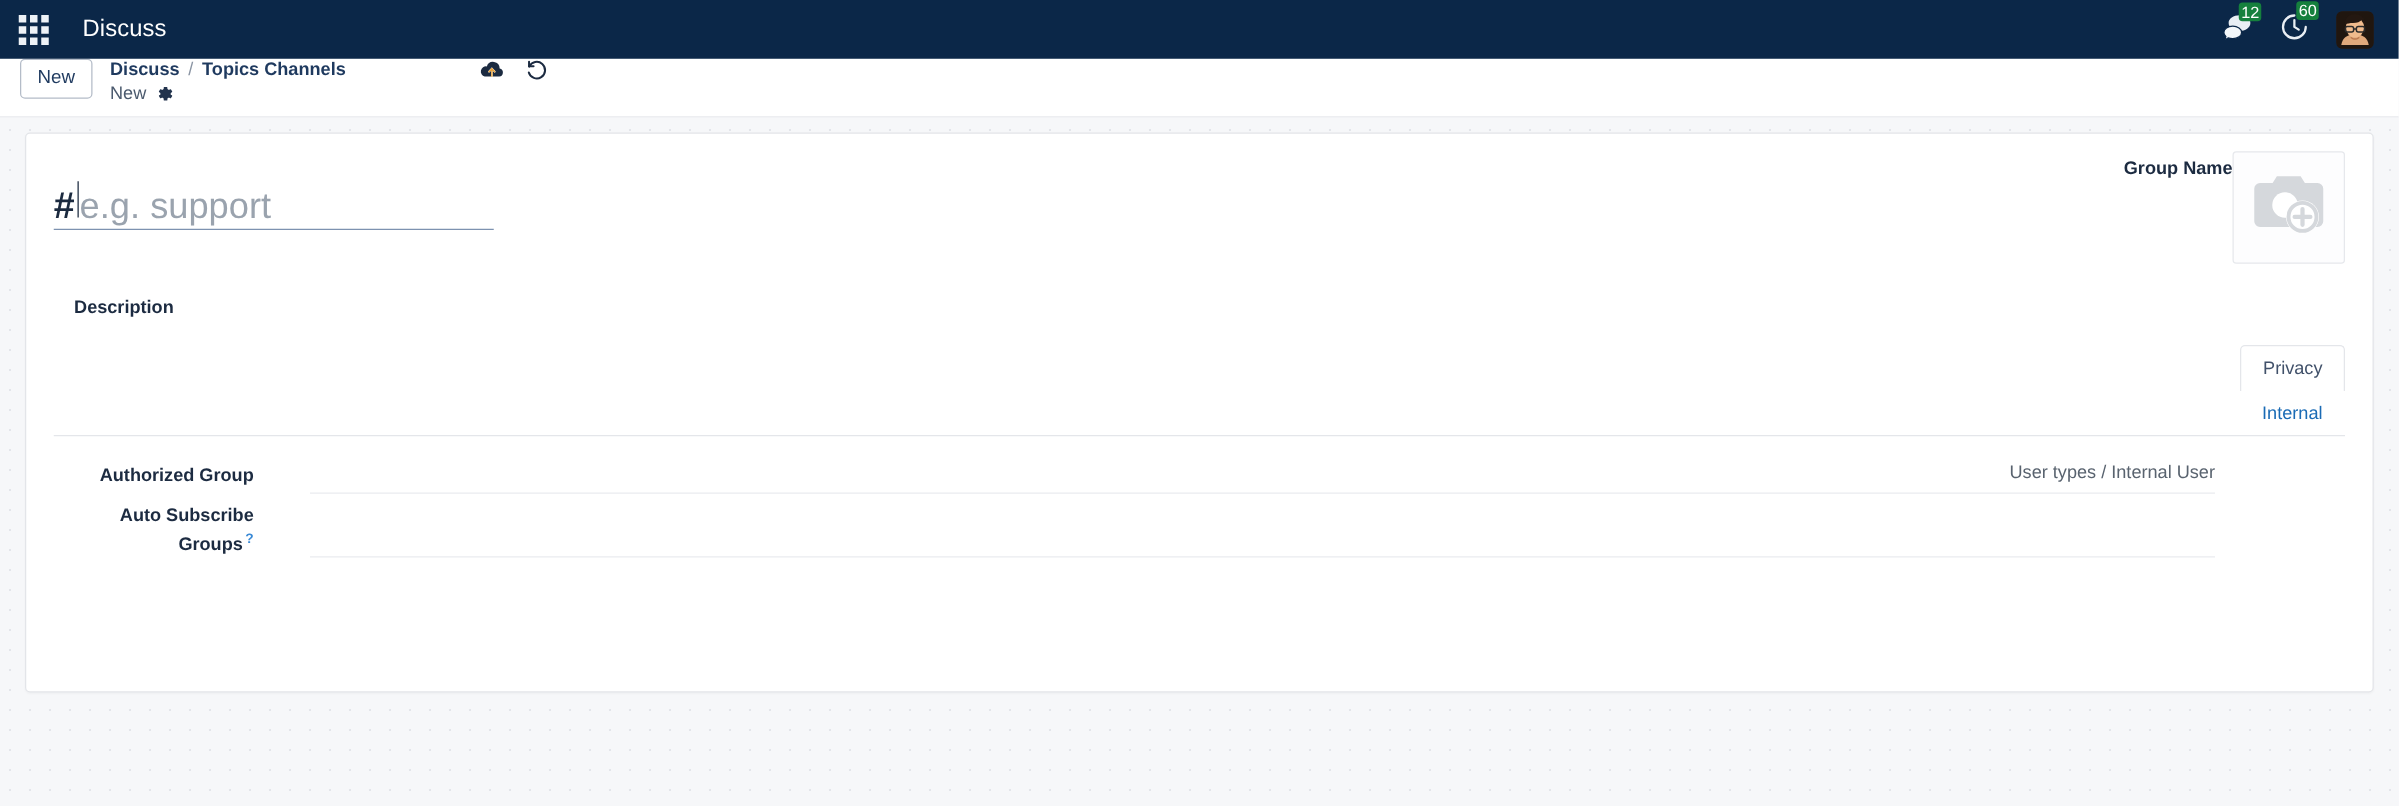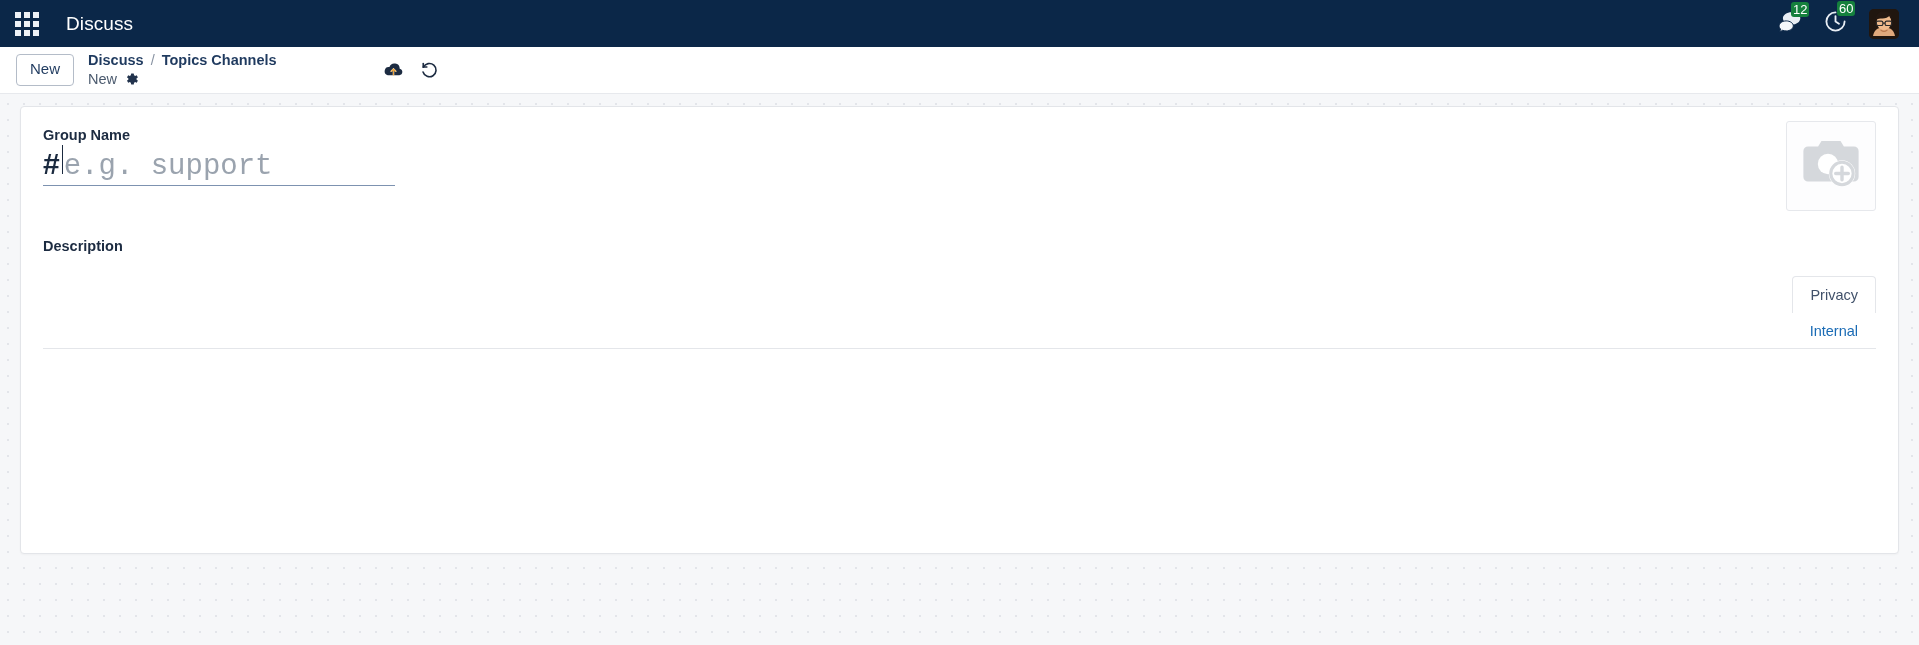--- a/index.html
+++ b/index.html
@@ -85,21 +85,21 @@
     background: #2b1d15;
     display: block;
   }
 
   
   .control-panel {
     height: 47px;
     background: #ffffff;
     border-bottom: 1px solid #e7e9ed;
     display: flex;
-    align-items: center;
+    align-items: flex-start;
     padding: 0 16px;
     position: relative;
     z-index: 4;
   }
   .btn-new {
     border: 1px solid #b4bcc8;
     border-radius: 4px;
     background: #ffffff;
     color: #1f3a5f;
     font-size: 15px;
@@ -125,20 +125,21 @@
     display: flex;
     align-items: center;
     gap: 16px;
     margin-left: 106px;
   }
   .cp-actions .act { cursor: pointer; display:inline-flex; }
 
   
   .sheet-area {
     padding: 12px 20px 0 20px;
+    text-align: right;
   }
   .sheet {
     background: #ffffff;
     border: 1px solid #e3e5e9;
     border-radius: 4px;
     padding: 20px 22px 24px 22px;
     position: relative;
     height: 448px;
     box-shadow: 0 1px 2px rgba(0,0,0,.03);
   }
@@ -172,21 +173,20 @@
     background: #1b2a3f;
     margin-right: 1px;
     animation: blink 1.1s step-end infinite;
   }
   @keyframes blink { 50% { opacity: 0; } }
   .name-placeholder {
     font-size: 29px;
     color: #9aa3ae;
     line-height: 1.05;
     white-space: nowrap;
-    font-family: Liberation Mono, monospace;
   }
 
   
   .img-widget {
     width: 90px;
     height: 90px;
     border: 1px solid #e6e8ec;
     border-radius: 3px;
     background: #fdfdfe;
     display: flex;
@@ -413,17 +413,36 @@
 
       <div class="desc-row">
         <div class="desc-label">Description</div>
       </div>
 
       <div class="tabs">
         <div class="tab active">Privacy</div>
         <div class="tab">Internal</div>
       </div>
 
+      <div class="form-rows">
+
+        <div class="frow">
+          <div class="frow-label">Authorized Group</div>
+          <div class="frow-value">
+            <span class="val-text">User types / Internal User</span>
+          </div>
+        </div>
+
+        <div class="frow">
+          <div class="frow-label">
+            <span>Auto Subscribe Groups</span><span class="help-q">?</span>
+          </div>
+          <div class="frow-value tall">
+            <span class="val-text"></span>
+          </div>
+        </div>
+
+      </div>
 
     </div>
   </div>
 
 </div>
 
 </body></html>

